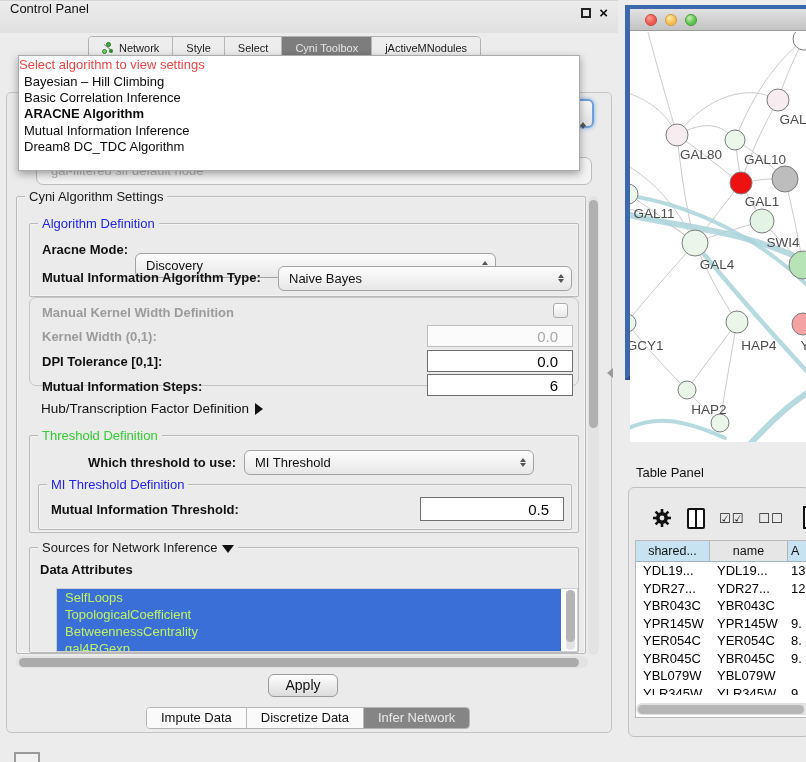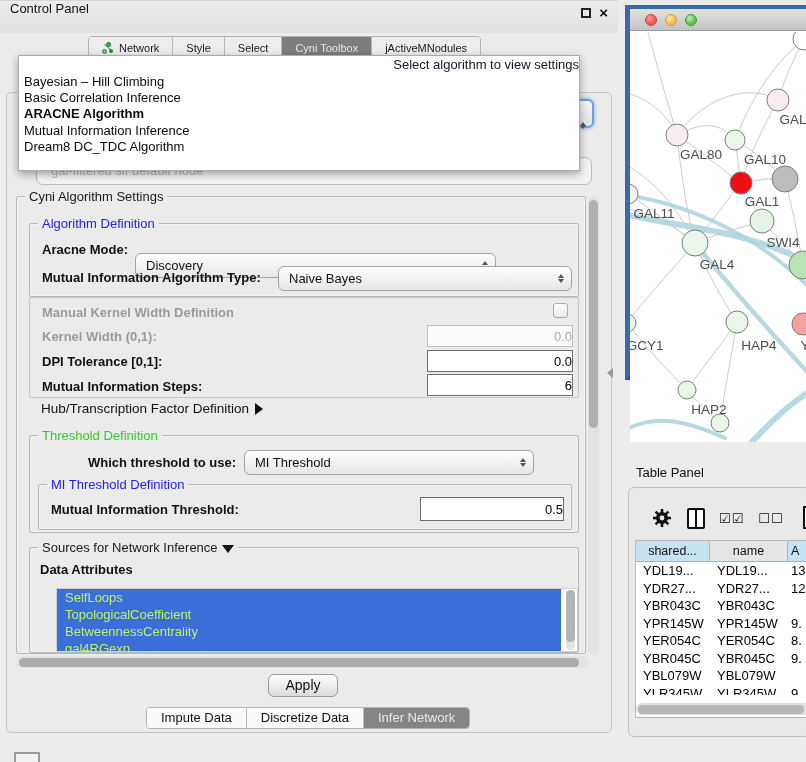--- a/index.html
+++ b/index.html
@@ -39,50 +39,50 @@
   
   .bg-combo { position:absolute; left:36px; top:157px; width:556px; height:28px; border:1px solid #bcbcbc;
     border-radius:7px; background:#f3f3f3; color:#b3b3b3; font-size:13px; line-height:26px; padding-left:14px; z-index:8; }
   .focus-stepper { position:absolute; left:560px; top:99px; width:34px; height:29px; border:2px solid #6f9fd8;
     border-radius:6px; background:linear-gradient(#f6f6f6,#e2e2e2); box-shadow:0 0 4px #7aa9e0; z-index:7; }
   .focus-stepper .arrows { position:absolute; right:6px; top:4px; }
 
   
   .popup { position:absolute; left:18px; top:55px; width:562px; height:116px; background:#fff;
     border:1px solid #ababab; box-shadow:0 3px 8px rgba(0,0,0,.35); z-index:40; padding-top:1px; }
-  .popup-header { font-size:13px; color:#0f172a; text-align:right; height:17px; line-height:16px; }
+  .popup-header { font-size:13px; color:#ef4444; text-align:left; height:17px; line-height:16px; }
   .popup-item { font-size:13px; color:#0a0a0a; height:16.2px; line-height:16px; padding-left:5px; white-space:nowrap; }
   .popup-item.bold { font-weight:bold; }
 
   
   .group { position:absolute; border:1px solid #b9b9b9; border-radius:2px; box-shadow:inset 0 0 0 1px #f3f3f3; }
   .group-legend { position:absolute; top:-8px; left:8px; background:#ebebeb; padding:0 4px; font-size:13px; color:#1a1a1a; white-space:nowrap; }
   .legend-blue { color:var(--lbl-blue); }
   .legend-green { color:var(--lbl-green); }
 
   .settings-group { left:16px; top:196px; width:570px; height:458px; }
   .algdef-group { left:12px; top:26px; width:550px; height:74px; }
-  .kernel-box { left:12px; top:100px; width:550px; height:101px; border:1px solid #c6c6c6; position:absolute; border-radius:2px; }
+  .kernel-box { left:12px; top:100px; width:550px; height:89px; border:1px solid #c6c6c6; position:absolute; border-radius:7px; }
   .thresh-group { left:12px; top:238px; width:550px; height:98px; }
   .mithresh-group { left:8px; top:48px; width:534px; height:46px; }
   .sources-group { left:12px; top:350px; width:550px; height:106px; }
   .flabel { font-weight:bold; font-size:13px; color:#111; white-space:nowrap; }
   .flabel.disabled, .dis-text { color:#9b9b9b; }
 
   .combo { position:absolute; height:25px; border:1px solid #a3a3a3; border-radius:6px;
     background:linear-gradient(#fdfdfd,#e7e7e7); display:flex; align-items:center; font-size:13px; color:#111; }
   .combo .val { padding-left:10px; flex:1; white-space:nowrap; overflow:hidden; }
   .combo .stepper { width:20px; align-self:stretch; display:flex; flex-direction:column; align-items:center; justify-content:center; gap:1px; }
   .tri-up { width:0; height:0; border-left:3.5px solid transparent; border-right:3.5px solid transparent; border-bottom:4.5px solid #555; }
   .tri-dn { width:0; height:0; border-left:3.5px solid transparent; border-right:3.5px solid transparent; border-top:4.5px solid #555; }
   .tri-right { display:inline-block; width:0; height:0; border-top:6px solid transparent; border-bottom:6px solid transparent; border-left:8px solid #111; vertical-align:middle; margin-left:6px; }
   .tri-down-lg { display:inline-block; width:0; height:0; border-left:6px solid transparent; border-right:6px solid transparent; border-top:8px solid #111; vertical-align:middle; margin-left:4px; }
 
   .tinput { position:absolute; height:22px; border:1px solid #6f6f6f; background:#fff; font-family:"Liberation Sans",sans-serif;
-    font-size:13px; color:#000; text-align:right; padding-right:0; }
+    font-size:15px; color:#000; text-align:right; padding-right:14px; }
   .tinput.disabled { border:1px solid #bdbdbd; background:#fbfbfb; color:#a9a9a9; }
   .checkbox { position:absolute; width:15px; height:15px; border:1px solid #ababab; border-radius:3px; background:linear-gradient(#fff,#e9e9e9); }
 
   .attr-list { position:absolute; left:26px; top:40px; width:522px; height:64px; background:#fff; overflow:hidden; border:1px solid #d0d0d0; }
   .attr-item { height:17px; line-height:17px; background:var(--sel-blue); color:#bef264; font-size:13px; padding-left:8px; width:504px; }
   .attr-scroll { position:absolute; right:2px; top:1px; width:9px; height:60px; background:#e3e3e3; border-radius:5px; }
   .attr-thumb { position:absolute; left:0; top:0; width:9px; height:52px; background:#b4b4b4; border-radius:5px; }
 
   .vscroll { position:absolute; left:588px; top:196px; width:11px; height:459px; background:#e3e3e3; border-radius:6px; }
   .vscroll .thumb { position:absolute; left:1px; top:4px; width:9px; height:228px; background:#b0b0b0; border-radius:5px; }

